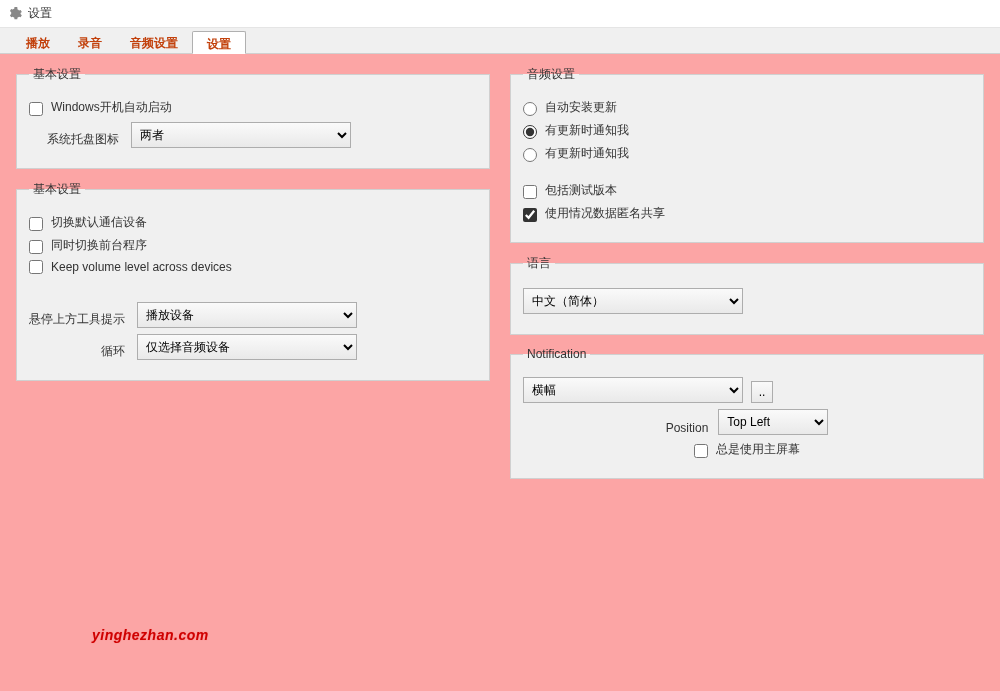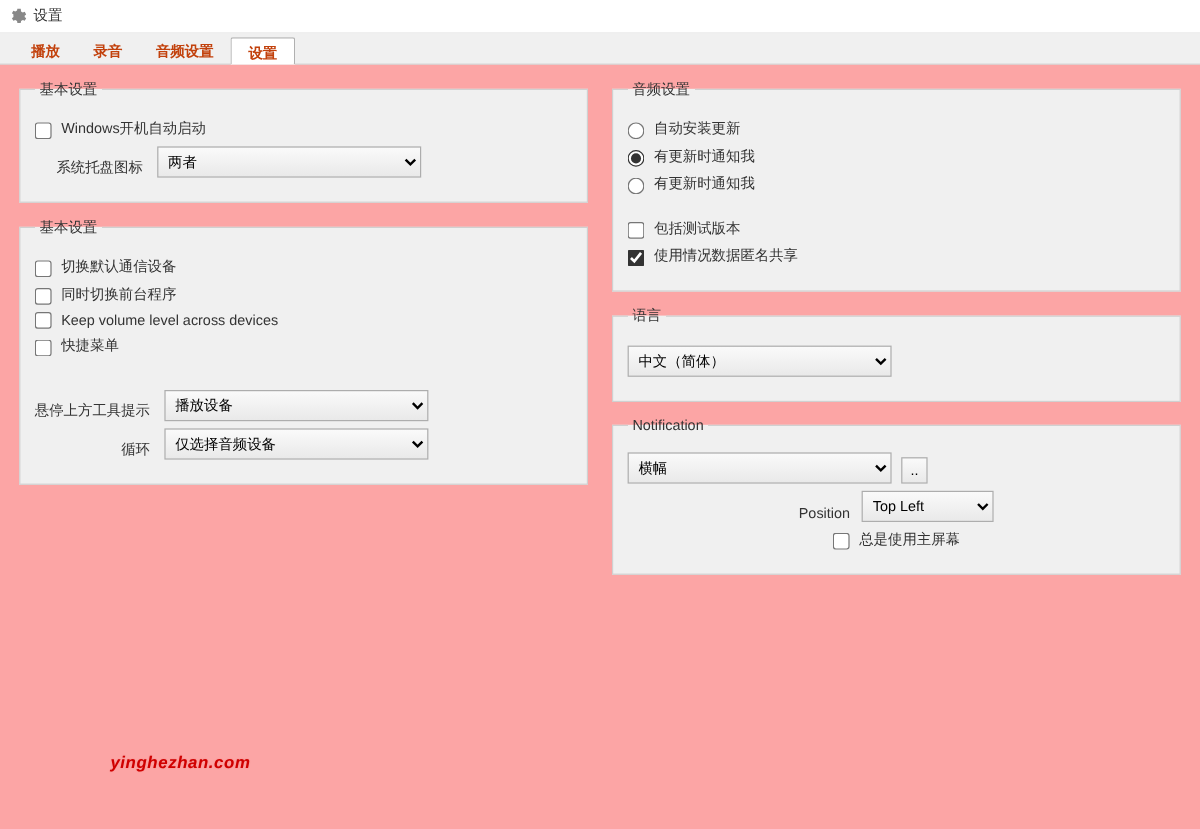--- a/index.html
+++ b/index.html
@@ -150,24 +150,20 @@
         <label class="txt">切换默认通信设备</label>
       </div>
       <div class="row">
         <input type="checkbox" style="">
         <label class="txt">同时切换前台程序</label>
       </div>
       <div class="row">
         <input type="checkbox" style="">
         <label class="txt">Keep volume level across devices</label>
       </div>
-      <div class="row">
-        <input type="checkbox" style="">
-        <label class="txt">快捷菜单</label>
-      </div>
       <div style="height:16px"></div>
       <div class="row">
         <span class="labelcol">悬停上方工具提示</span>
         <select class="wide">
           <option>播放设备</option>
         </select>
       </div>
       <div class="row">
         <span class="labelcol">循环</span>
         <select class="wide">

